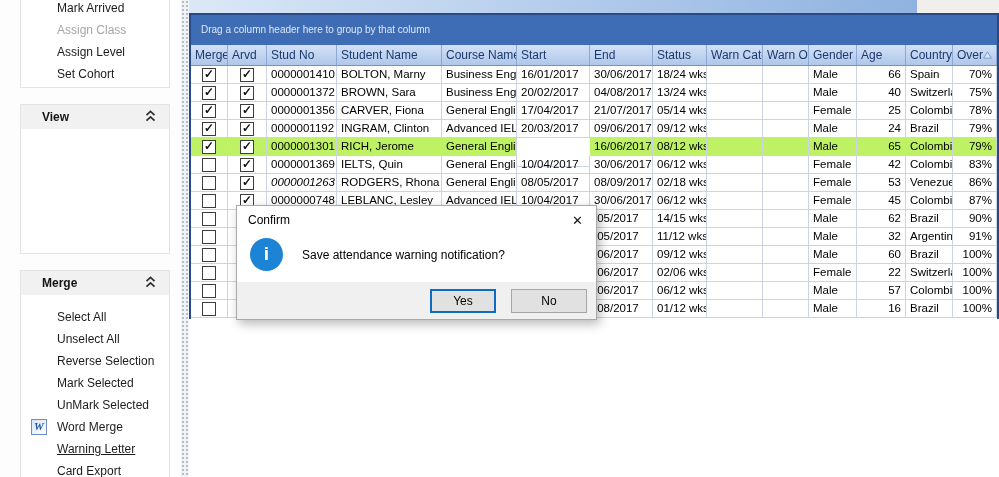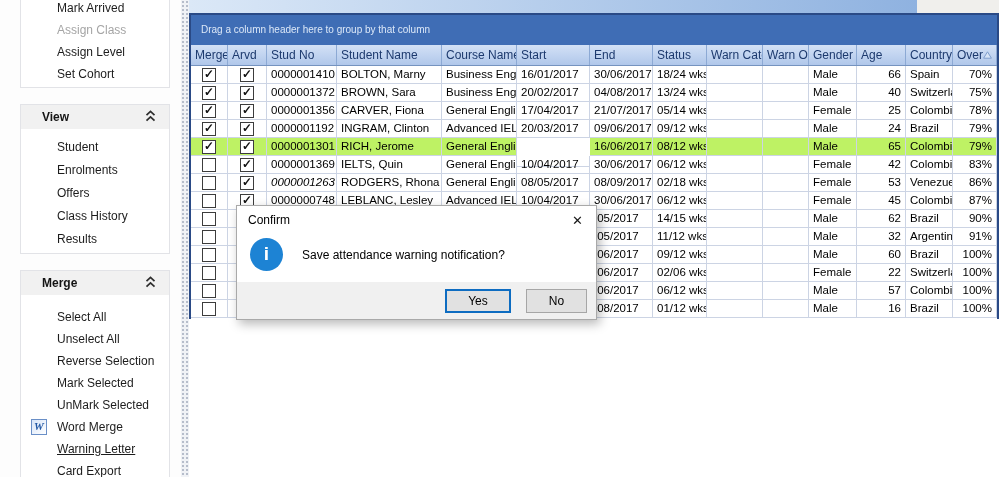--- a/index.html
+++ b/index.html
@@ -56,21 +56,21 @@
   .dialog-titlebar{height:22px;display:flex;align-items:center;justify-content:space-between;
     padding:3px 13px 0 11px;font-size:12px;color:#000;gap:12px;}
   .dialog-close{font-size:13px;color:#161616;cursor:pointer;line-height:13px;}
   .info-icon{position:absolute;left:13px;top:32px;width:33px;height:33px;border-radius:50%;
     background:#1d83d4;color:#fff;font-size:19px;font-weight:bold;text-align:center;line-height:32px;}
   .dialog-message{position:absolute;left:65px;top:42px;font-size:12px;color:#000;}
   .dialog-footer{position:absolute;left:0;right:0;bottom:0;height:37px;background:#f0f0f0;
     display:flex;align-items:center;justify-content:flex-end;padding-right:9px;box-sizing:border-box;}
   .btn{height:24px;font-size:12px;font-family:"Liberation Sans",sans-serif;background:#e1e1e1;color:#000;cursor:pointer;}
   .btn-yes{width:66px;border:2px solid #0d6cc1;margin-right:15px;}
-  .btn-no{width:61px;border:1px solid #a6a6a6;}
+  .btn-no{width:76px;border:1px solid #a6a6a6;}
 </style>
 </head>
 <body>
 
 <div class="left-strip"></div>
 
 <div id="sidebar">
     <div class="panel panel-0">
       <div class="panel-items">
         <div class="item"><span>Mark Arrived</span></div>
@@ -78,27 +78,20 @@
         <div class="item"><span>Assign Level</span></div>
         <div class="item"><span>Set Cohort</span></div>
       </div>
     </div>
     <div class="panel panel-1">
       <div class="section-header">
         <span>View</span>
         <span><svg width="11" height="12" viewBox="0 0 11 12">
             <path d="M1.5 5.2 L5.5 1.4 L9.5 5.2 M1.5 10.6 L5.5 6.8 L9.5 10.6" fill="none" stroke="#2e2e2e" stroke-width="1.7"></path>
           </svg></span>
-      </div>
-      <div class="panel-items">
-        <div class="item"><span>Student</span></div>
-        <div class="item"><span>Enrolments</span></div>
-        <div class="item"><span>Offers</span></div>
-        <div class="item"><span>Class History</span></div>
-        <div class="item"><span>Results</span></div>
       </div>
     </div>
     <div class="panel panel-2">
       <div class="section-header">
         <span>Merge</span>
         <span><svg width="11" height="12" viewBox="0 0 11 12">
             <path d="M1.5 5.2 L5.5 1.4 L9.5 5.2 M1.5 10.6 L5.5 6.8 L9.5 10.6" fill="none" stroke="#2e2e2e" stroke-width="1.7"></path>
           </svg></span>
       </div>
       <div class="panel-items">

